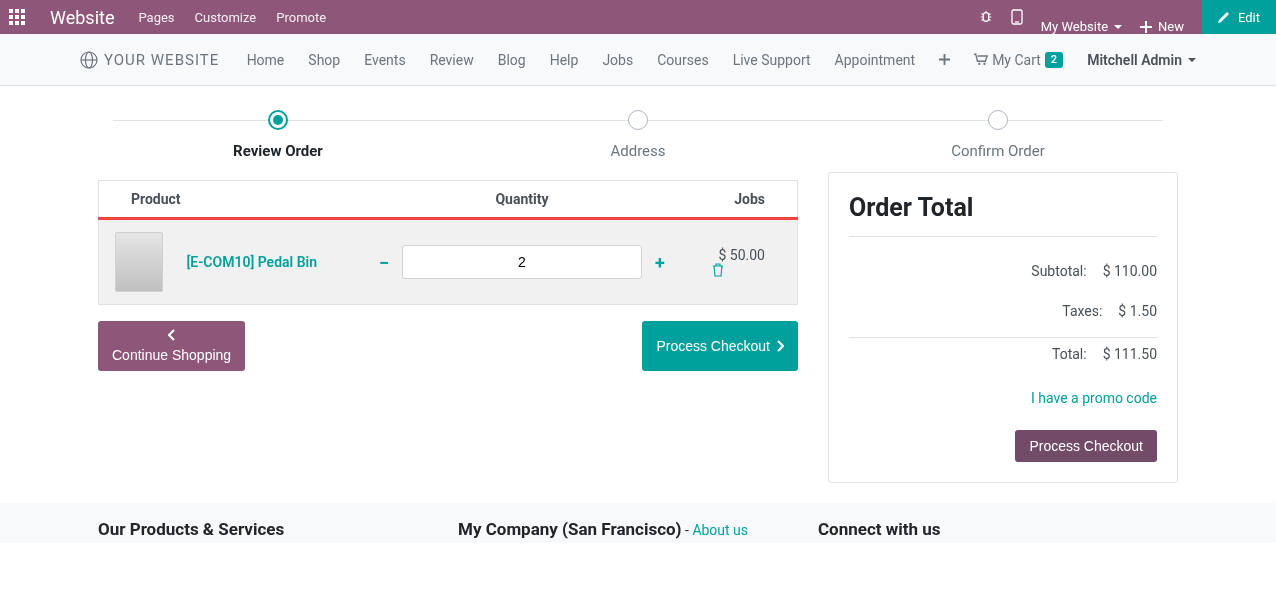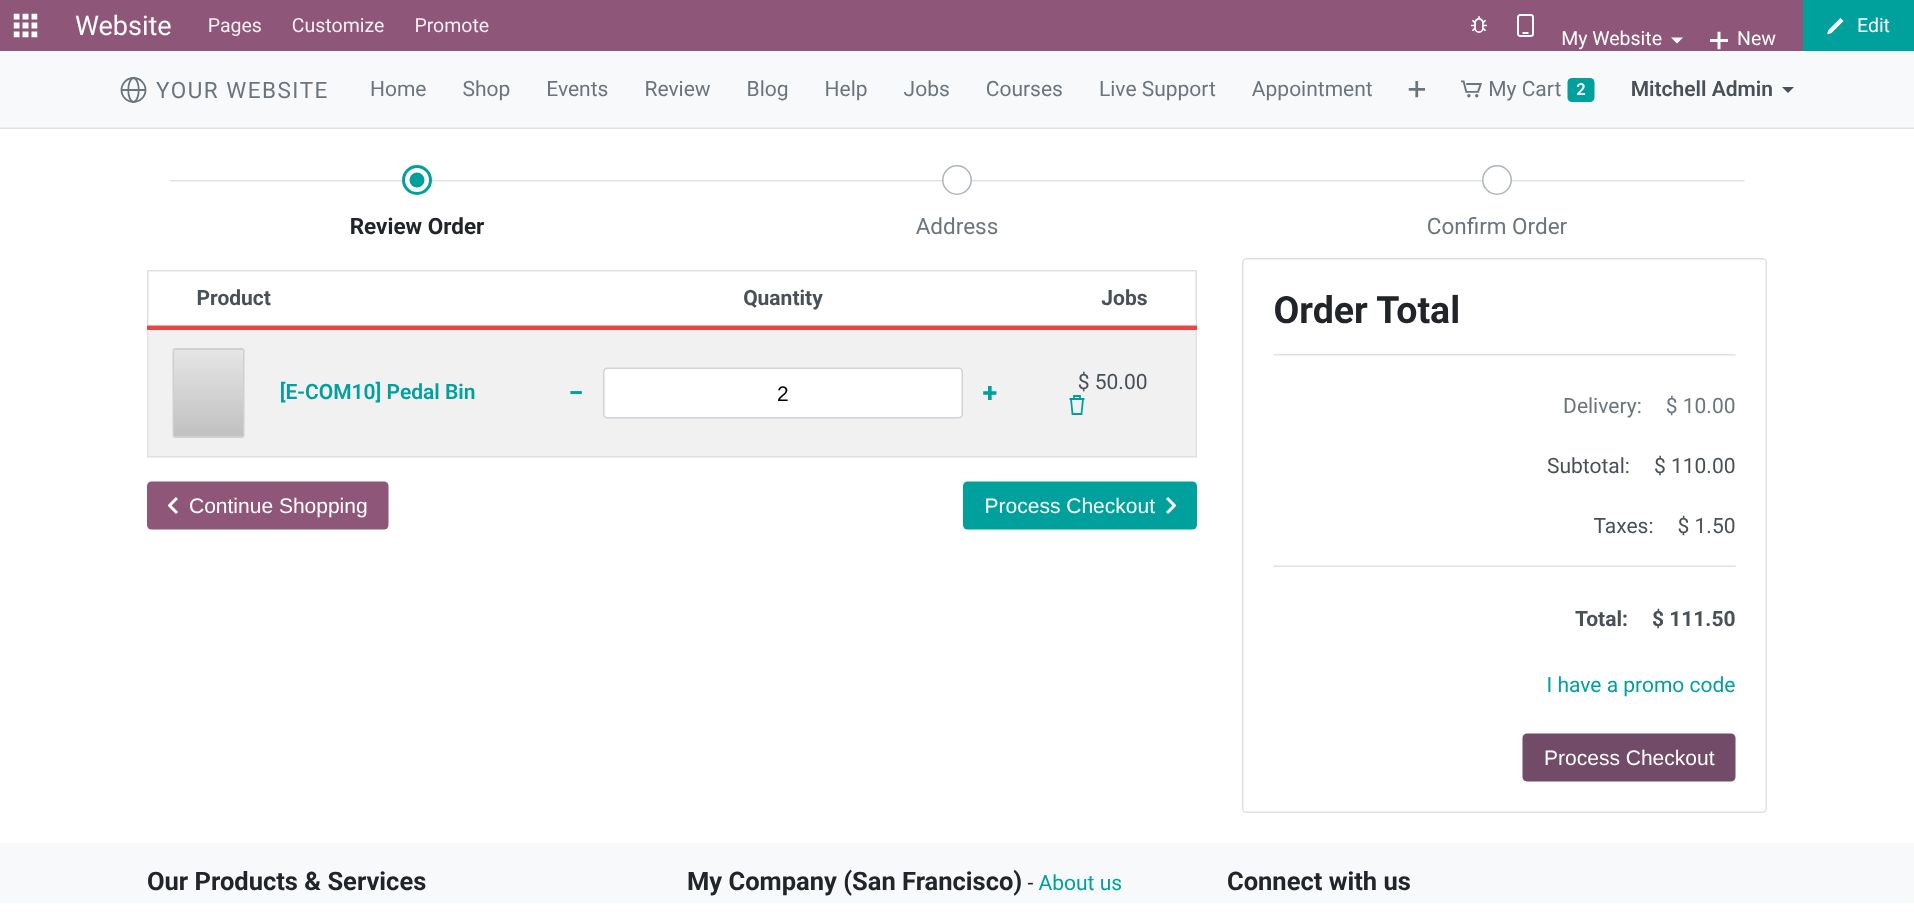--- a/index.html
+++ b/index.html
@@ -51,31 +51,31 @@
     .prod-img { width: 48px; height: 60px; background: linear-gradient(#e5e5e5, #c0c0c0); border: 1px solid #d0d0d0; border-radius: 2px; display: inline-block; vertical-align: middle; }
     .prod-name { color: #00a09d; font-weight: 600; margin-left: 20px; vertical-align: middle; }
     .qty-wrap { display: flex; align-items: center; justify-content: center; gap: 8px; }
     .qty-btn { color: #00a09d; font-size: 18px; cursor: pointer; width: 20px; text-align: center; font-weight: 700; }
     .qty-input { width: 240px; height: 34px; border: 1px solid #ced4da; border-radius: 3px; text-align: center; font-size: 14px; }
     .price-cell { text-align: right; white-space: nowrap; }
     .trash { color: #00a09d; cursor: pointer; margin-left: 16px; }
 
     .actions { display: flex; justify-content: space-between; margin-top: 16px; }
     .btn { border: none; border-radius: 3px; padding: 8px 14px; font-size: 14px; cursor: pointer; color: #fff; display: inline-flex; align-items: center; gap: 6px; }
-    .btn-purple { background: #8e5779; }
+    .btn-purple { background: #8e5779; flex-direction: column; }
     .btn-teal { background: #00a09d; }
     .btn-darkpurple { background: #714b67; }
 
     .card { border: 1px solid #dee2e6; border-radius: 3px; padding: 20px; }
     .card h2 { font-size: 25px; font-weight: 700; margin-bottom: 12px; color:#212529;}
     .card hr { border: none; border-top: 1px solid #dee2e6; margin: 14px 0; }
     .tot-row { display: flex; justify-content: space-between; padding: 12px 0; }
     .tot-row.muted { color: #6c757d; }
     .tot-row .lab { text-align: right; flex: 1; padding-right: 16px; }
-    .tot-row.total { font-weight: 700; border-top: 1px solid #dee2e6; margin-top: 6px; padding-top: 27px; }
+    .tot-row.total { font-weight: 400; border-top: 1px solid #dee2e6; margin-top: 6px; padding-top: 8px; }
     .promo { text-align: right; margin: 16px 0 24px; }
     .promo a { color: #00a09d; cursor: pointer; text-decoration: none; }
     .card .checkout-btn { float: right; }
 
     .footer-bar { background: #f8f9fa; margin-top: 20px; padding: 16px 0 4px; }
     .footer-bar .container { display: flex; }
     .footer-col { flex: 1; }
     .footer-col h4 { font-size: 17px; font-weight: 700; color: #212529; }
     .about-link { color: #00a09d; text-decoration: none; font-weight: 400; font-size: 14px; }
     .about-sep { font-weight: 400; font-size: 14px; }
@@ -249,24 +249,20 @@
               <path d="M2 1l5 5-5 5" fill="none" stroke="#fff" stroke-width="2"></path>
             </svg>
         </button>
       </div>
     </div>
 
     <div class="right-col">
       <div class="card">
         <h2>Order Total</h2>
         <hr>
-        <div class="tot-row muted">
-          <span class="lab">Delivery:</span>
-          <span>$ 10.00</span>
-        </div>
         <div class="tot-row">
           <span class="lab">Subtotal:</span>
           <span>$ 110.00</span>
         </div>
         <div class="tot-row">
           <span class="lab">Taxes:</span>
           <span>$ 1.50</span>
         </div>
         <div class="tot-row total">
           <span class="lab">Total:</span>

